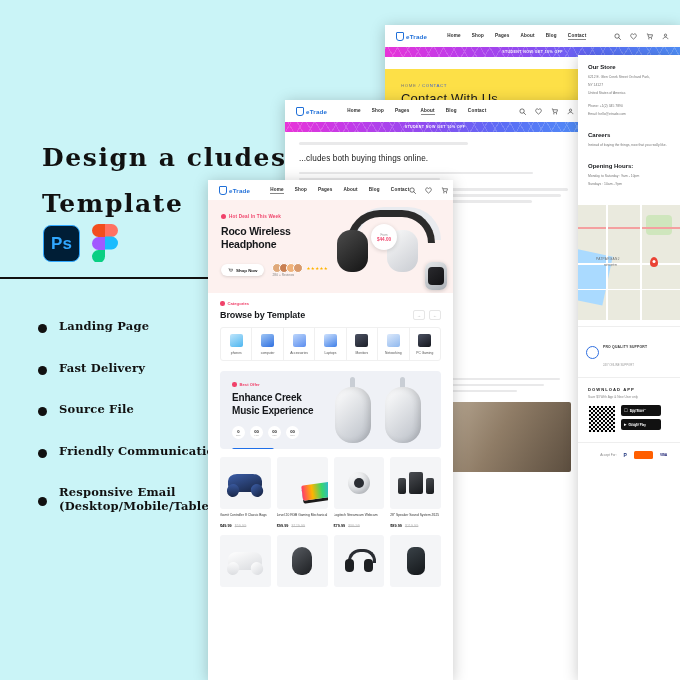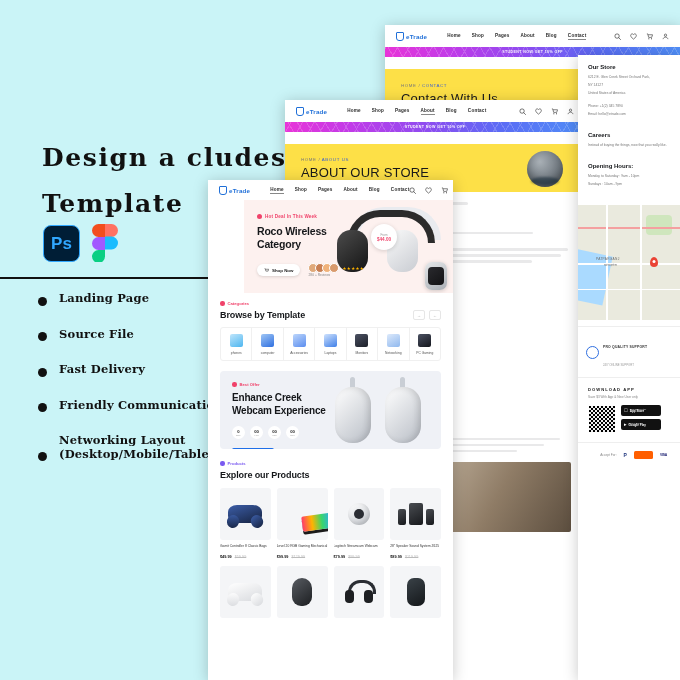--- a/index.html
+++ b/index.html
@@ -20,21 +20,21 @@
   .promo-title .l2{display:block;}
   .ps-logo{
     position:absolute;left:43px;top:225px;width:35px;height:35px;border-radius:8px;
     background:#001e36;border:1px solid #31a8ff;
     display:flex;align-items:center;justify-content:center;
     font-size:17px;font-weight:700;color:#31a8ff;font-family:"Liberation Sans",sans-serif;
   }
   .fig-logo{position:absolute;left:92px;top:224px;width:26px;height:38px;}
   .divider{position:absolute;left:0;top:277px;width:213px;height:2px;background:#111;}
   .bullets{position:absolute;left:38px;top:292px;width:250px;}
-  .bullet{display:flex;align-items:flex-end;margin-bottom:22px;}
+  .bullet{display:flex;align-items:center;margin-bottom:22px;margin-top:28px;}
   .bullet .dot{width:9px;height:9px;border-radius:50%;background:#111;margin-top:4px;margin-right:12px;flex:0 0 auto;}
   .bullet .btxt{
     font-family:"DejaVu Serif", serif;font-size:11.5px;font-weight:700;color:#111;
     line-height:13.5px;letter-spacing:.2px;
   }
 
   
   .win{position:absolute;background:#fff;box-shadow:0 2px 14px rgba(0,0,0,.22);overflow:hidden;}
   .navbar{height:22px;background:#fff;display:flex;align-items:center;padding:0 11px;}
   .brand{display:flex;align-items:center;gap:2px;font-size:6.2px;font-weight:700;color:#1f6fd8;letter-spacing:.2px;}
@@ -100,21 +100,21 @@
   .tphoto.p2 .body{background:#7e9277;}
   .trole{font-size:4px;color:#999;margin-top:5px;}
   .tname{font-size:5.2px;color:#222;font-weight:700;margin-top:2px;}
   .ab-h2{font-size:11px;font-weight:700;color:#141414;margin-top:16px;letter-spacing:-.1px;}
   .photo-strip{margin-top:10px;height:70px;border-radius:2px;
     background:linear-gradient(120deg,#e8ded2 0%,#cbbda9 35%,#8f7c66 70%,#5c4e3f 100%);}
 
   
   #win-home{left:208px;top:180px;width:245px;height:500px;}
   #win-home .navbar{height:20px;}
-  .hero{background:#fdf1ef;height:93px;position:relative;overflow:hidden;margin-left:36px;}
+  .hero{background:#fdf1ef;height:93px;position:relative;overflow:hidden;}
   .hero-left{position:absolute;left:13px;top:14px;width:108px;z-index:3;}
   .hotdeal{display:flex;align-items:center;gap:3px;font-size:4.6px;font-weight:700;color:#f0426a;letter-spacing:.2px;}
   .hotdeal .hd{width:5px;height:5px;border-radius:50%;background:#f0426a;}
   .hero-h1{font-size:10.5px;font-weight:700;color:#15171a;line-height:13px;margin-top:6px;letter-spacing:-.2px;}
   .hero-cta{display:flex;align-items:center;gap:8px;margin-top:12px;}
   .shopbtn{display:flex;align-items:center;gap:3px;background:#fff;border-radius:11px;padding:3.5px 7px;
     box-shadow:0 1px 3px rgba(0,0,0,.14);font-size:4.4px;font-weight:700;color:#222;}
   .avatars{display:flex;}
   .avatars i{display:block;width:8px;height:8px;border-radius:50%;border:1.2px solid #fff;margin-left:-3px;}
   .stars{font-size:4.4px;color:#ffb400;letter-spacing:.4px;}
@@ -279,34 +279,34 @@
 
     <div class="divider"></div>
 
     <div class="bullets">
       <div class="bullet">
         <span class="dot"></span>
         <span class="btxt">Landing Page</span>
       </div>
       <div class="bullet">
         <span class="dot"></span>
-        <span class="btxt">Source File</span>
+        <span class="btxt">Fast Delivery</span>
       </div>
       <div class="bullet">
         <span class="dot"></span>
-        <span class="btxt">Fast Delivery</span>
+        <span class="btxt">Source File</span>
       </div>
       <div class="bullet">
         <span class="dot"></span>
         <span class="btxt">Friendly Communication</span>
       </div>
       <div class="bullet">
         <span class="dot"></span>
         <span class="btxt">
-          <span>Networking Layout</span><br>
+          <span>Responsive Email</span><br>
           <span>(Desktop/Mobile/Tablet)</span>
         </span>
       </div>
     </div>
   </div>
 
   <div class="win" id="win-contact">
     <div class="navbar">
       <div class="brand">
         <span class="bicon"></span>
@@ -399,28 +399,20 @@
             <svg width="7" height="7" viewBox="0 0 16 16">
               <circle cx="8" cy="5" r="2.6" fill="none" stroke="#222" stroke-width="1.3"></circle>
               <path d="M2.5 14c.6-3.2 2.9-4.6 5.5-4.6s4.9 1.4 5.5 4.6" fill="none" stroke="#222" stroke-width="1.3"></path>
             </svg>
           </span>
       </div>
     </div>
     <div class="ribbon">
       <span class="rpat"></span>
       <span class="rtxt">STUDENT NOW GET 10% OFF</span>
-    </div>
-    <div class="pbanner">
-      <div class="crumb">
-        <span>HOME /</span>
-        <b>ABOUT US</b>
-      </div>
-      <div class="ptitle">ABOUT OUR STORE</div>
-      <div class="speaker"></div>
     </div>
 
     <div class="ab-body">
       <div class="lnx" style="width:62%"></div>
       <div class="ab-lede">...cludes both buying things online.</div>
       <div class="lnx" style="width:86%"></div>
       <div class="lnx" style="width:52%"></div>
 
       <div class="two-col">
         <div>
@@ -506,21 +498,21 @@
     </div>
 
     <div class="hero">
       <div class="hero-left">
         <div class="hotdeal">
           <span class="hd"></span>
           <span>Hot Deal In This Week</span>
         </div>
         <div class="hero-h1">
           <span>Roco Wireless</span><br>
-          <span>Category</span>
+          <span>Headphone</span>
         </div>
         <div class="hero-cta">
           <div class="shopbtn">
             <svg width="5" height="5" viewBox="0 0 16 16">
                 <path d="M2 2h2l2 8h7l2-6H5" fill="none" stroke="#222" stroke-width="1.6"></path>
               </svg>
             <span>Shop Now</span>
           </div>
           <div>
             <div style="display:flex;align-items:center;gap:3px;">
@@ -596,21 +588,21 @@
     </div>
 
     <div class="banner">
       <div class="banner-left">
         <div class="eyebrow">
           <span class="ed"></span>
           <span>Best Offer</span>
         </div>
         <div class="banner-h">
           <span>Enhance Creek</span><br>
-          <span>Webcam Experience</span>
+          <span>Music Experience</span>
         </div>
         <div class="timer">
           <div class="tbox">
             <span class="tv">0</span>
             <span class="tu">Day</span>
           </div>
           <div class="tbox">
             <span class="tv">00</span>
             <span class="tu">Hrs</span>
           </div>
@@ -626,27 +618,20 @@
         <span class="bluebtn">Check It Out</span>
       </div>
       <div class="bheads">
         <span class="bh-arm l"></span>
         <span class="bh-arm r"></span>
         <span class="bh-cup l"></span>
         <span class="bh-cup r"></span>
       </div>
     </div>
 
-    <div class="sect" style="margin-top:4px">
-      <div class="eyebrow purple">
-        <span class="ed"></span>
-        <span>Products</span>
-      </div>
-      <div class="sect-h">Explore our Products</div>
-    </div>
 
     <div class="prodgrid">
       <div class="pcard">
         <div class="pbox">
             <span class="art art-pad"></span>
           </div>
         <div class="pname">Gamit Controller 8 Classic Bags</div>
         <div class="pprice">
           <span>$49.99</span><s>$59.99</s>
         </div>

